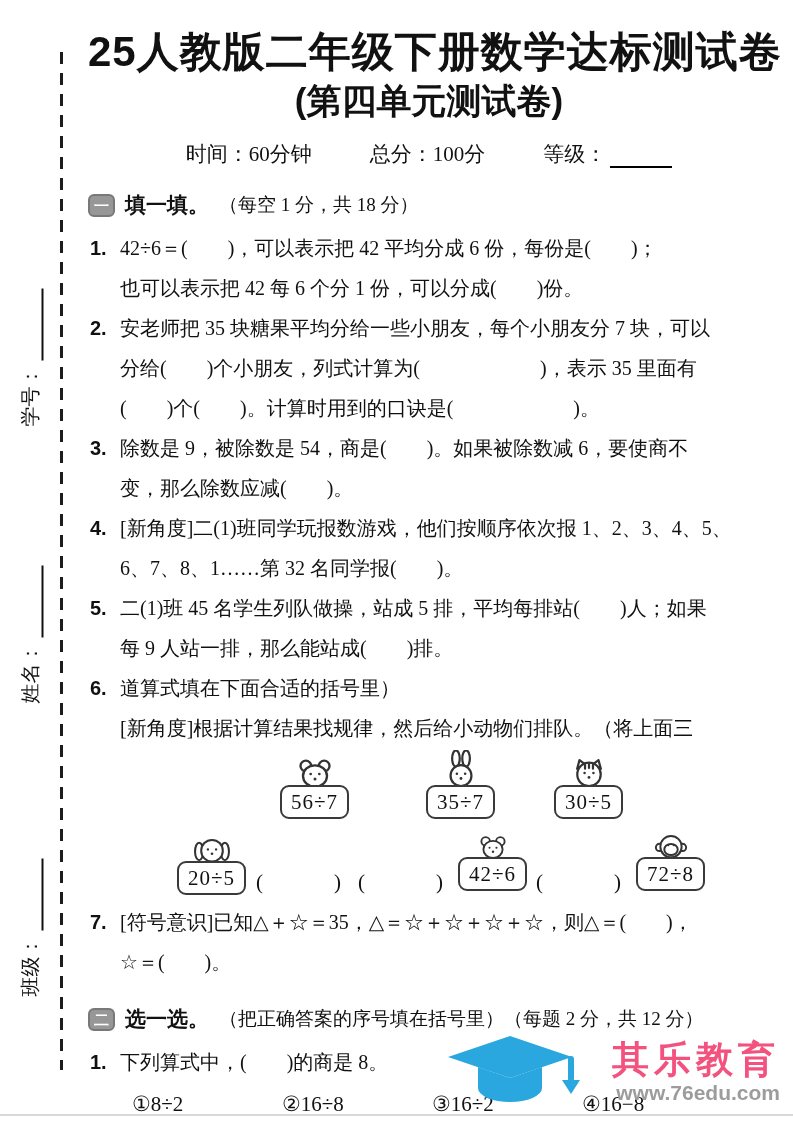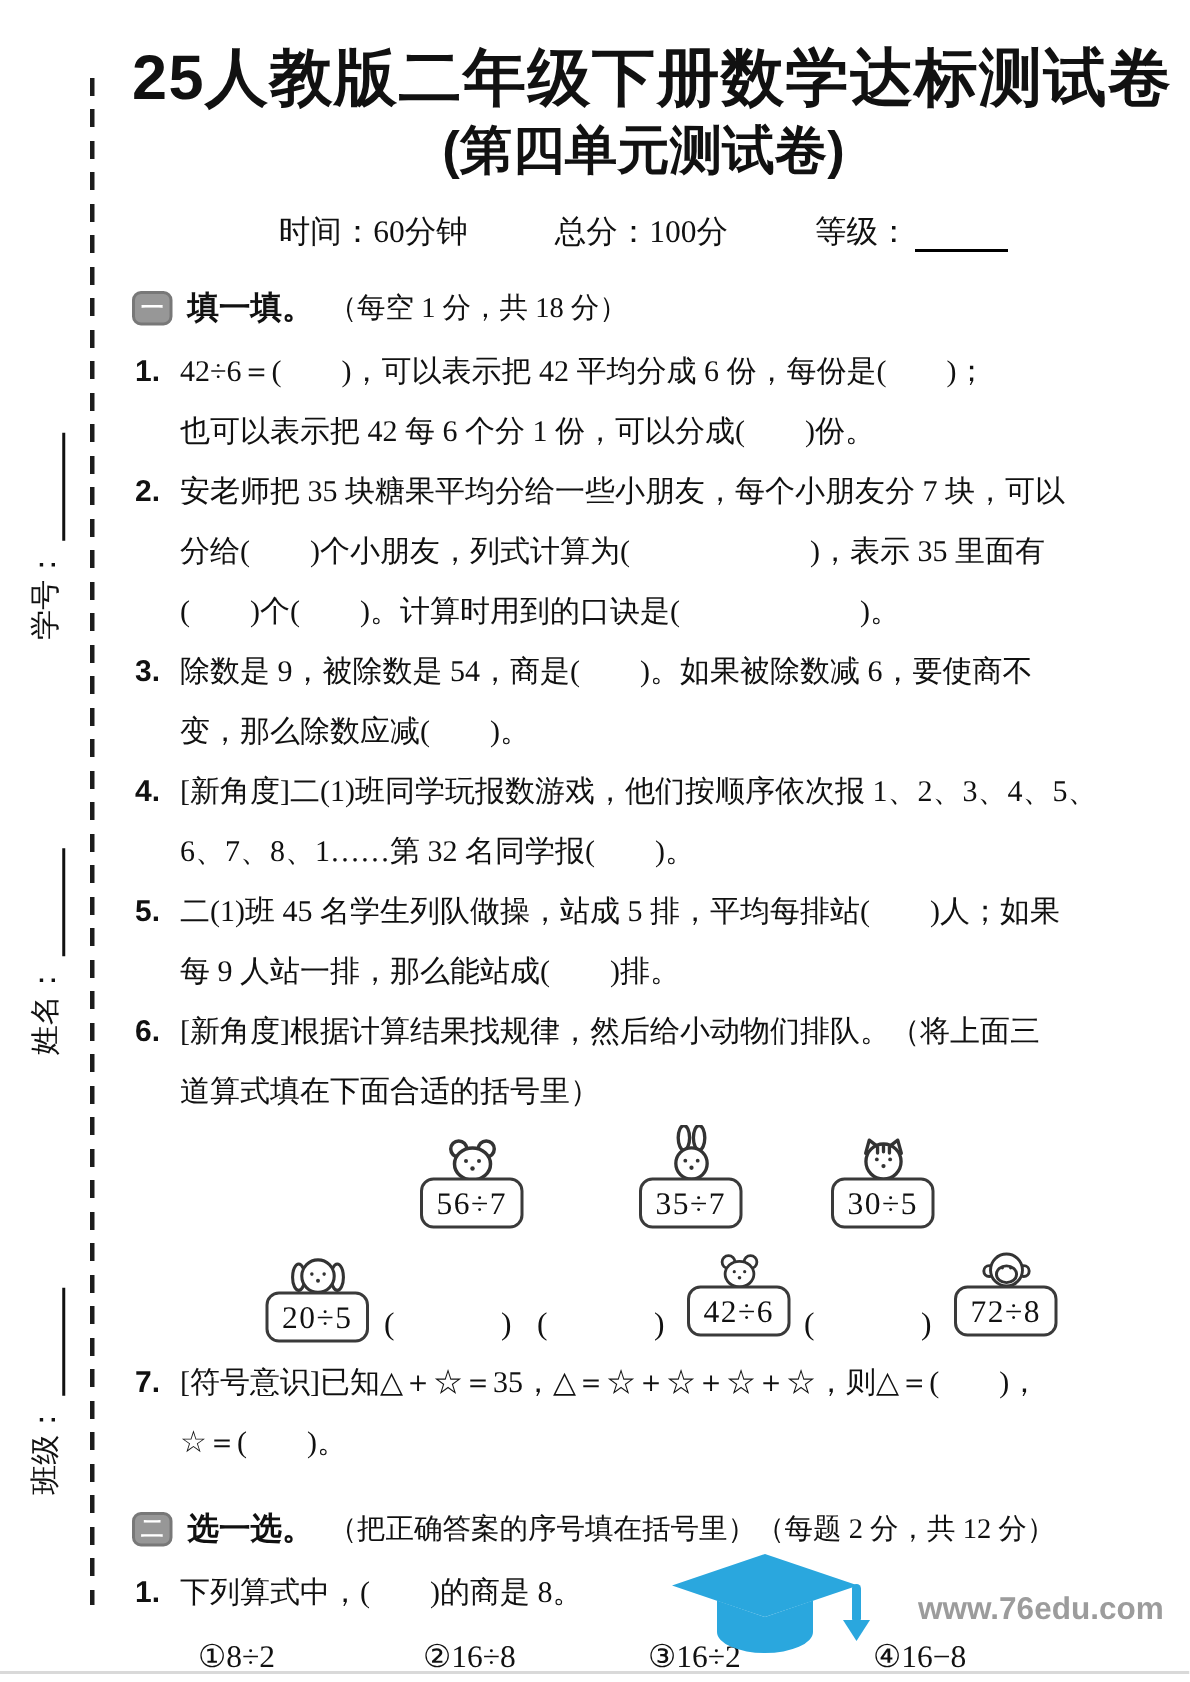--- a/index.html
+++ b/index.html
@@ -151,22 +151,22 @@
       </div>
 
       <div class="item">
         <span class="num">5.</span>
         <div class="iline">二(1)班 45 名学生列队做操，站成 5 排，平均每排站(　　)人；如果</div>
         <div class="iline">每 9 人站一排，那么能站成(　　)排。</div>
       </div>
 
       <div class="item">
         <span class="num">6.</span>
+        <div class="iline">道算式填在下面合适的括号里）</div>
         <div class="iline">[新角度]根据计算结果找规律，然后给小动物们排队。（将上面三</div>
-        <div class="iline">道算式填在下面合适的括号里）</div>
       </div>
 
       <div class="match-row" id="match-row1">
         <div class="unit" style="left:192px;top:10px;">
           <svg class="animal" width="40" height="30" viewBox="0 0 24 18">
             <circle cx="6.5" cy="4.8" r="3.2"></circle>
               <circle cx="17.5" cy="4.8" r="3.2"></circle>
             <ellipse cx="12" cy="10.8" rx="7.2" ry="6.4"></ellipse>
             <circle class="dot" cx="9.4" cy="9.6" r="0.8"></circle>
               <circle class="dot" cx="14.6" cy="9.6" r="0.8"></circle>
@@ -268,18 +268,19 @@
   <div class="logo">
     <svg width="158" height="72" viewBox="0 0 158 72">
       <g fill="#2AA7DE">
         <polygon points="62,0 124,21 62,42 0,21"></polygon>
         <path d="M30 31 L30 52 A32 14 0 0 0 94 52 L94 31 L62 42 Z"></path>
         <rect x="120" y="20" width="6" height="26" rx="3"></rect>
         <polygon points="114,44 132,44 123,58"></polygon>
       </g>
     </svg>
     <div class="logo-texts">
+      <span class="logo-name" style="color: rgb(244, 82, 126);">其乐教育</span>
       <span class="logo-url" style="color: rgb(156, 156, 156);">www.76edu.com</span>
     </div>
   </div>
 
   <div class="bottom-edge"></div>
 </div>
 
 </body></html>

